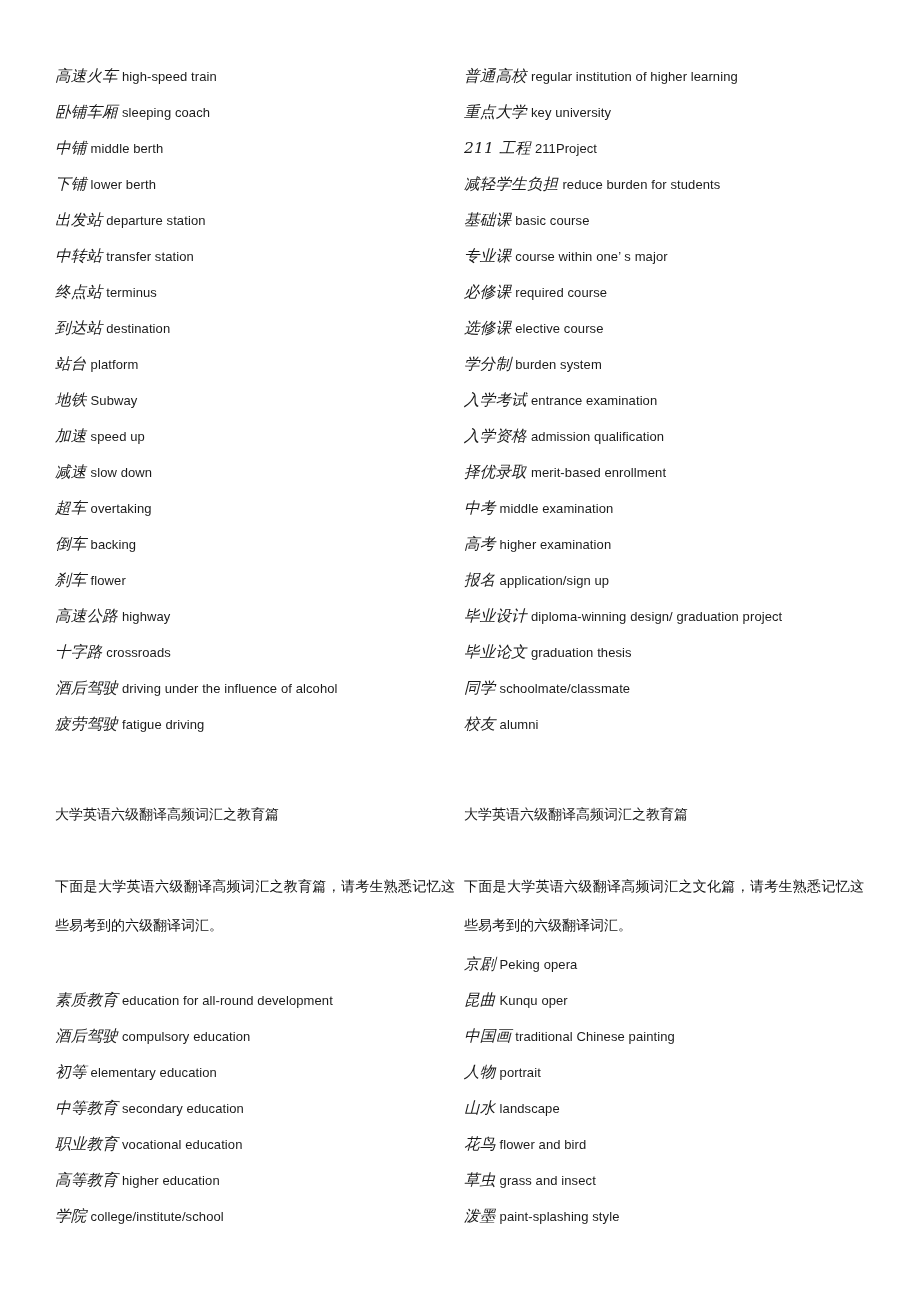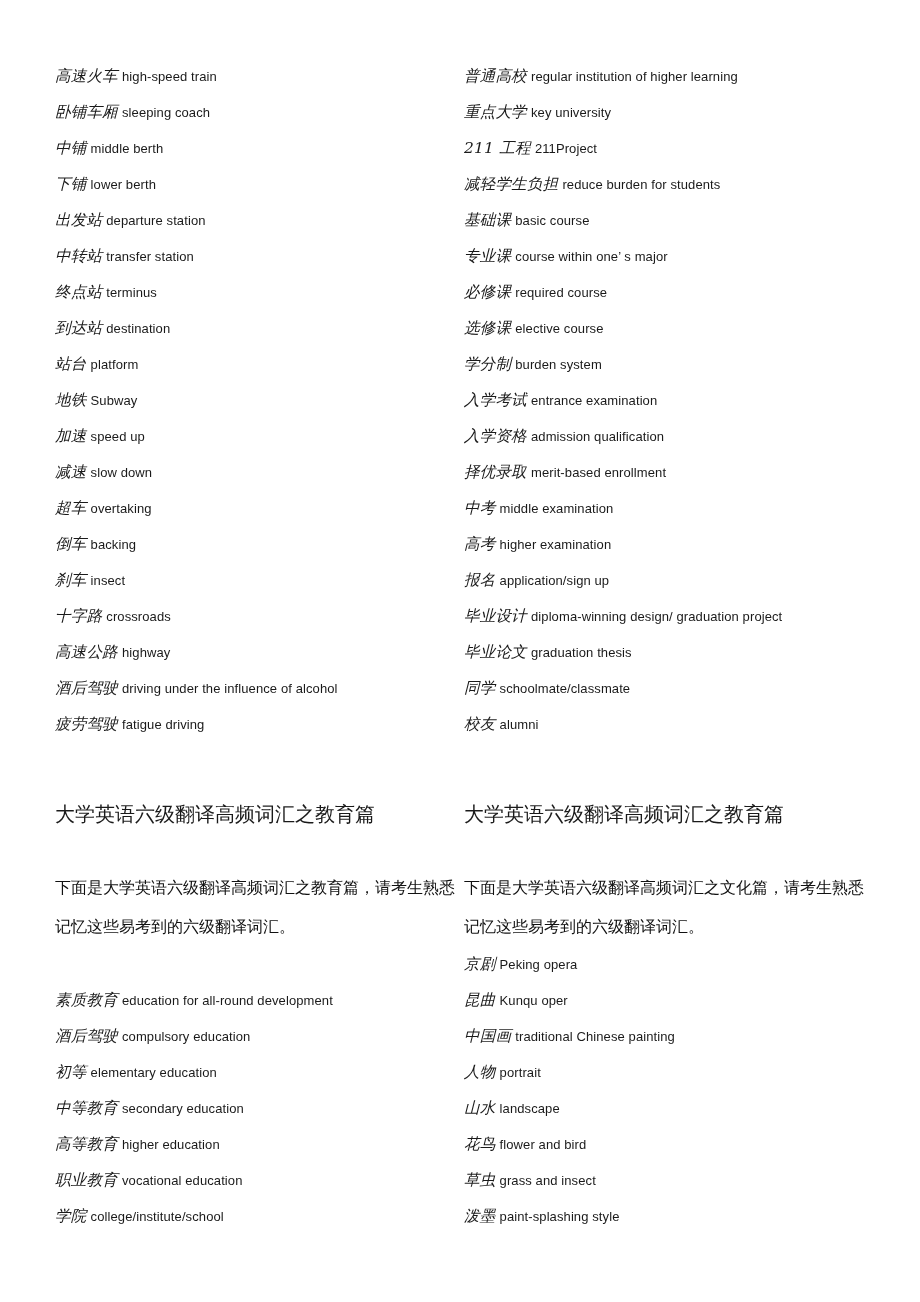--- a/index.html
+++ b/index.html
@@ -49,30 +49,30 @@
     font-family: "Liberation Sans", sans-serif;
     font-size: 13px;
     color: #1a1a1a;
     letter-spacing: 0.1px;
   }
   .spacer-md { height: 36px; }
   .spacer-lg { height: 54px; }
 
   .section-heading {
     font-family: "DejaVu Serif", "Liberation Serif", serif;
-    font-size: 20px;
+    font-size: 14px;
     line-height: 36px;
     height: 36px;
     color: #1a1a1a;
     white-space: nowrap;
   }
 
   .section-intro {
-    font-family: Liberation Serif, serif;
-    font-size: 16px;
+    font-family: Liberation Mono, monospace;
+    font-size: 14px;
     line-height: 39px;
     color: #111111;
     width: 400px;
     text-align: justify;
     text-justify: inter-ideograph;
   }
 
   .topgap-left  { height: 58px; }
   .topgap-right { height: 58px; }
 </style>
@@ -136,31 +136,31 @@
       <div class="vocab">
         <span class="zh">超车</span>
         <span class="en">overtaking</span>
       </div>
       <div class="vocab">
         <span class="zh">倒车</span>
         <span class="en">backing</span>
       </div>
       <div class="vocab">
         <span class="zh">刹车</span>
-        <span class="en">insect</span>
+        <span class="en">flower</span>
+      </div>
+      <div class="vocab">
+        <span class="zh">高速公路</span>
+        <span class="en">highway</span>
       </div>
       <div class="vocab">
         <span class="zh">十字路</span>
         <span class="en">crossroads</span>
       </div>
       <div class="vocab">
-        <span class="zh">高速公路</span>
-        <span class="en">highway</span>
-      </div>
-      <div class="vocab">
         <span class="zh">酒后驾驶</span>
         <span class="en">driving under the influence of alcohol</span>
       </div>
       <div class="vocab">
         <span class="zh">疲劳驾驶</span>
         <span class="en">fatigue driving</span>
       </div>
     </div>
 
     <div class="spacer-lg"></div>
@@ -184,28 +184,28 @@
       </div>
       <div class="vocab">
         <span class="zh">初等</span>
         <span class="en">elementary education</span>
       </div>
       <div class="vocab">
         <span class="zh">中等教育</span>
         <span class="en">secondary education</span>
       </div>
       <div class="vocab">
+        <span class="zh">职业教育</span>
+        <span class="en">vocational education</span>
+      </div>
+      <div class="vocab">
         <span class="zh">高等教育</span>
         <span class="en">higher education</span>
       </div>
       <div class="vocab">
-        <span class="zh">职业教育</span>
-        <span class="en">vocational education</span>
-      </div>
-      <div class="vocab">
         <span class="zh">学院</span>
         <span class="en">college/institute/school</span>
       </div>
     </div>
   </div>
 
   <div class="col col-right">
     <div class="topgap-right"></div>
 
     <div>

